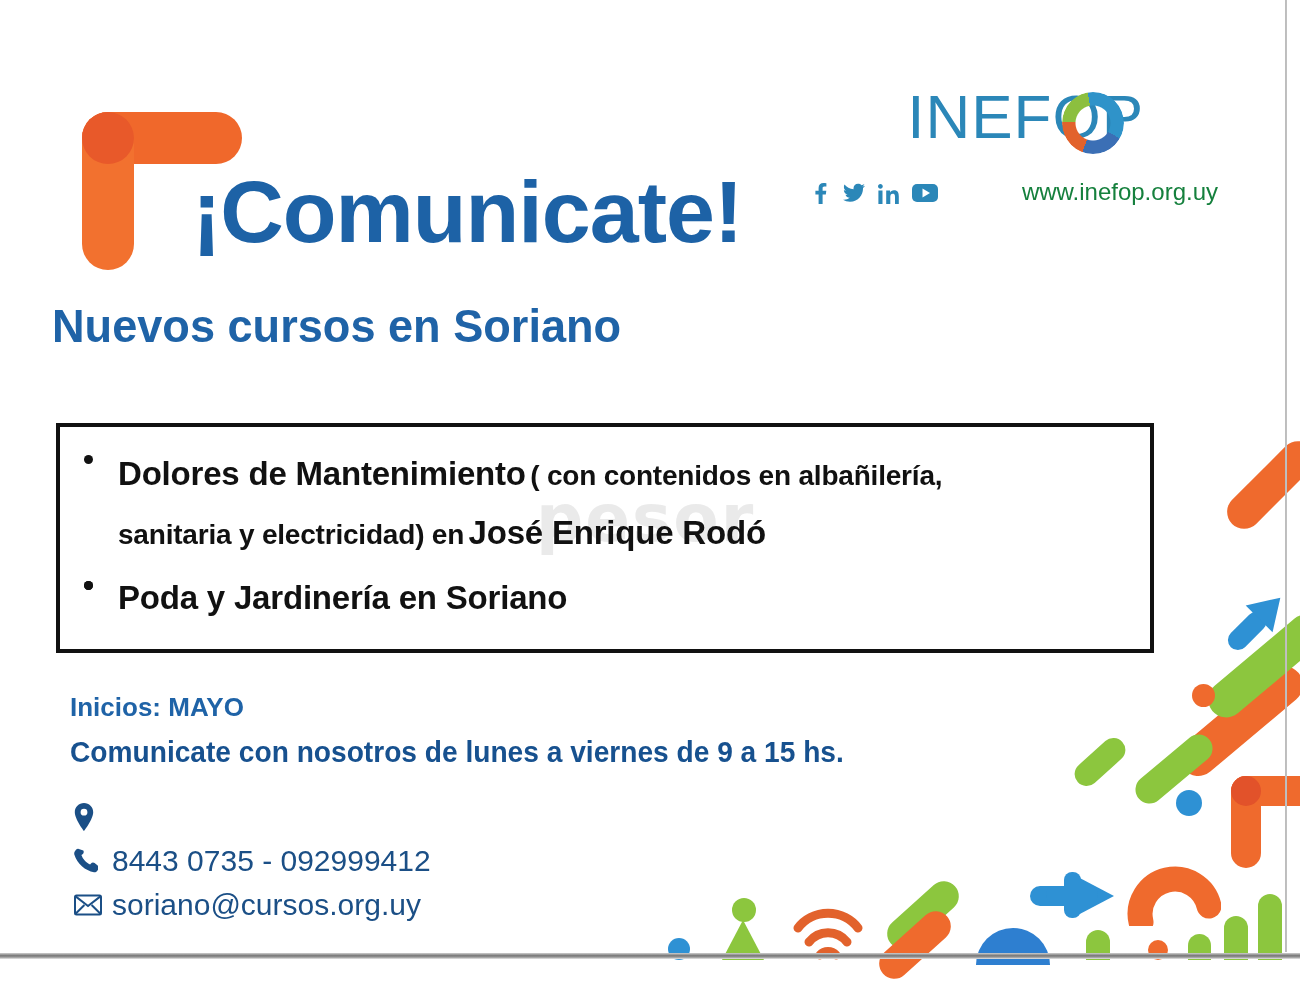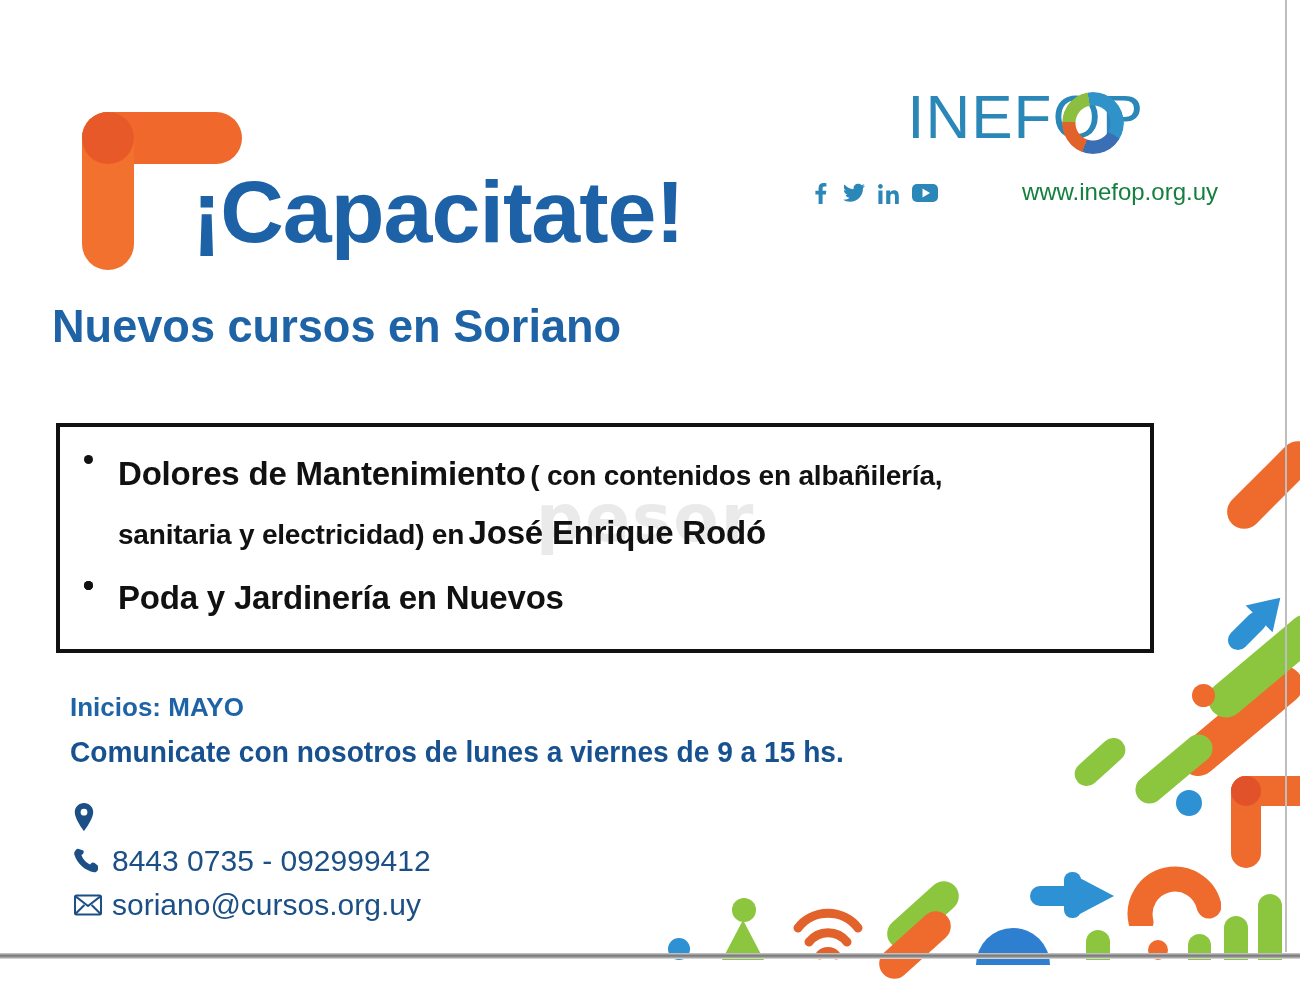--- a/index.html
+++ b/index.html
@@ -263,21 +263,21 @@
     <div class="dot2" style="left:668px;top:938px;width:22px;height:22px;background:#2e91d4;"></div>
     <div class="bar" style="left:1070px;top:750px;width:60px;height:24px;background:#8cc63e;transform:rotate(-42deg);"></div>
   </div>
 
   <div class="mark">
     <div class="arm-h"></div>
     <div class="arm-v"></div>
     <div class="knuckle"></div>
   </div>
 
-  <div class="headline">¡Capacitate!</div>
+  <div class="headline">¡Comunicate!</div>
   <div class="subhead">Nuevos cursos en Soriano</div>
 
   <div class="brand">
     <div class="brand-word">INEFOP</div>
     <div class="brand-ring">
       <div class="ring-a"></div>
     </div>
     <div class="social">
       <a class="si" href="#">
         <svg width="20" height="22" viewBox="0 0 20 22">
@@ -314,21 +314,21 @@
         <span class="small">( con contenidos en albañilería,</span>
         <br>
         <span class="small">sanitaria y electricidad) en</span>
         <span class="big">José Enrique Rodó</span>
       </li>
       <li class="citem citem-2">
         <span class="dot"></span>
       </li>
       <li class="citem citem-3">
         <span class="dot"></span>
-        <span class="big">Poda y Jardinería en Nuevos</span>
+        <span class="big">Poda y Jardinería en Soriano</span>
       </li>
     </ul>
   </div>
 
   <div class="inicios">Inicios: MAYO</div>
   <div class="comunicate">Comunicate con nosotros de lunes a viernes de 9 a 15 hs.</div>
 
   <div class="contacts">
     <div class="crow">
       <span class="cico">

